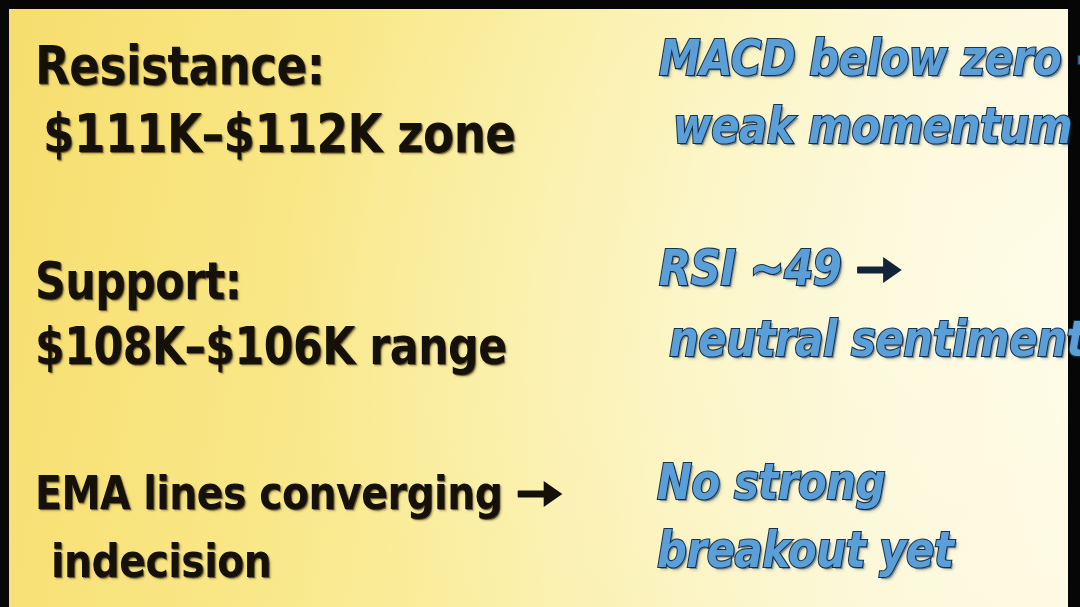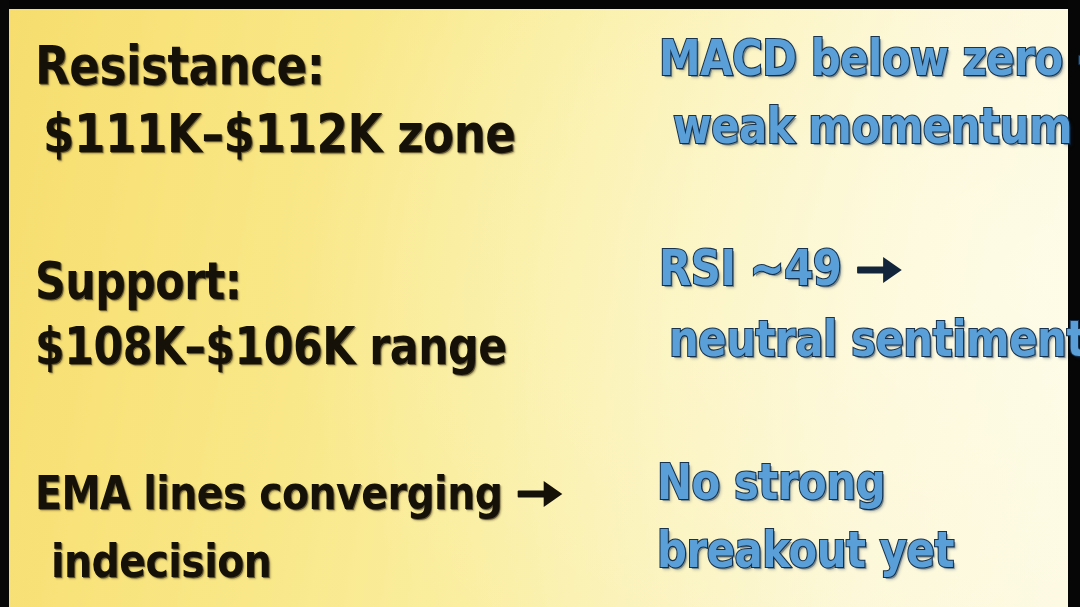--- a/index.html
+++ b/index.html
@@ -50,21 +50,21 @@
         #fdf9e0 100%);
   }
 
   .col {
     position:absolute;
     top:0;
     height:598px;
     padding-left:22px;
   }
   .col-left  { left:0;   width:620px; }
-  .col-right { left:620px; width:439px; }
+  .col-right { left:620px; width:439px;font-style:italic; }
 
   .line {
     position:absolute;
     white-space:nowrap;
     line-height:1;
   }
 
   
   .blk {
     color:#151008;

